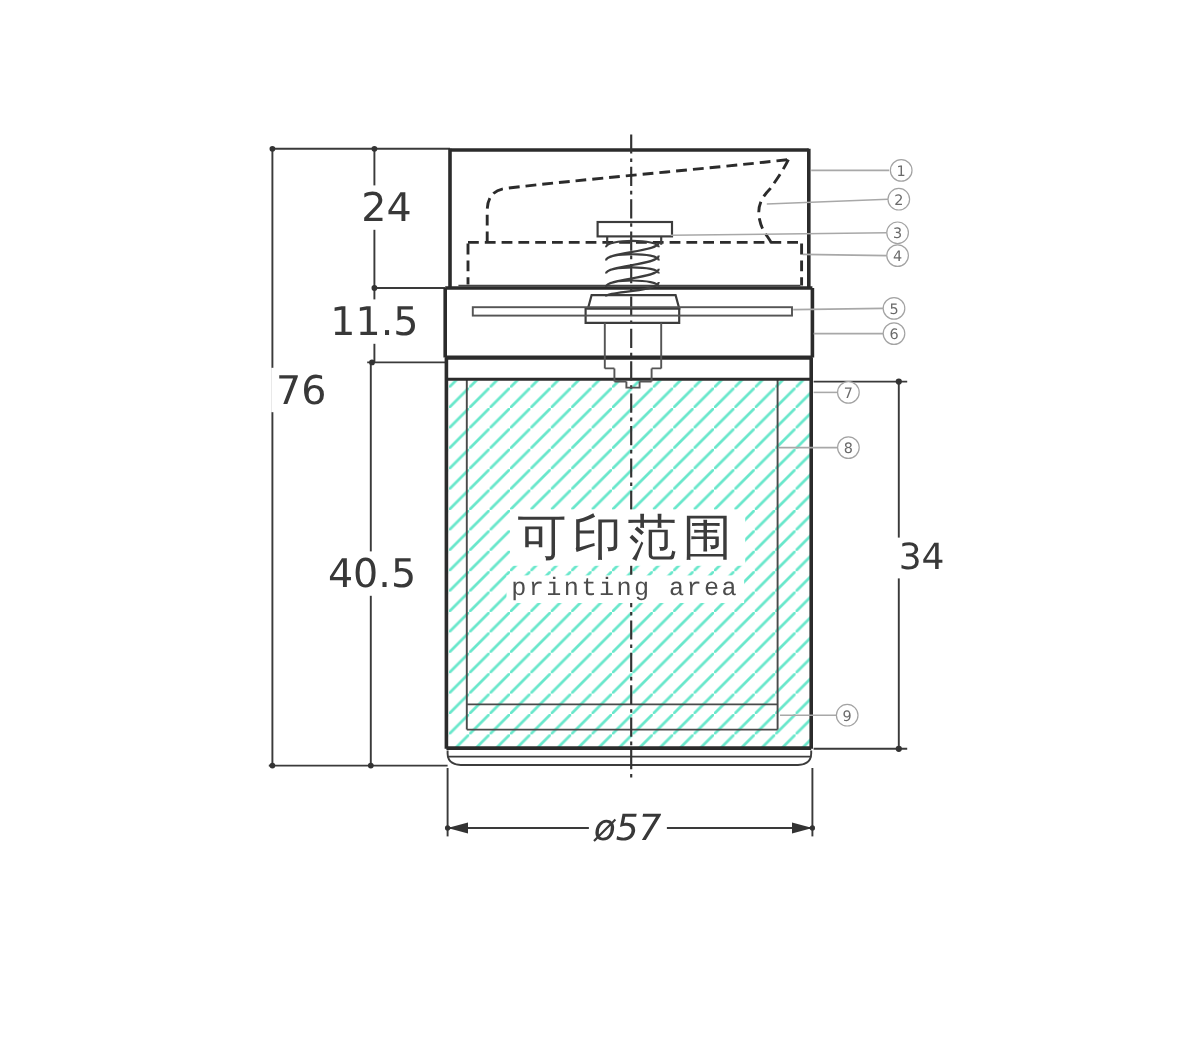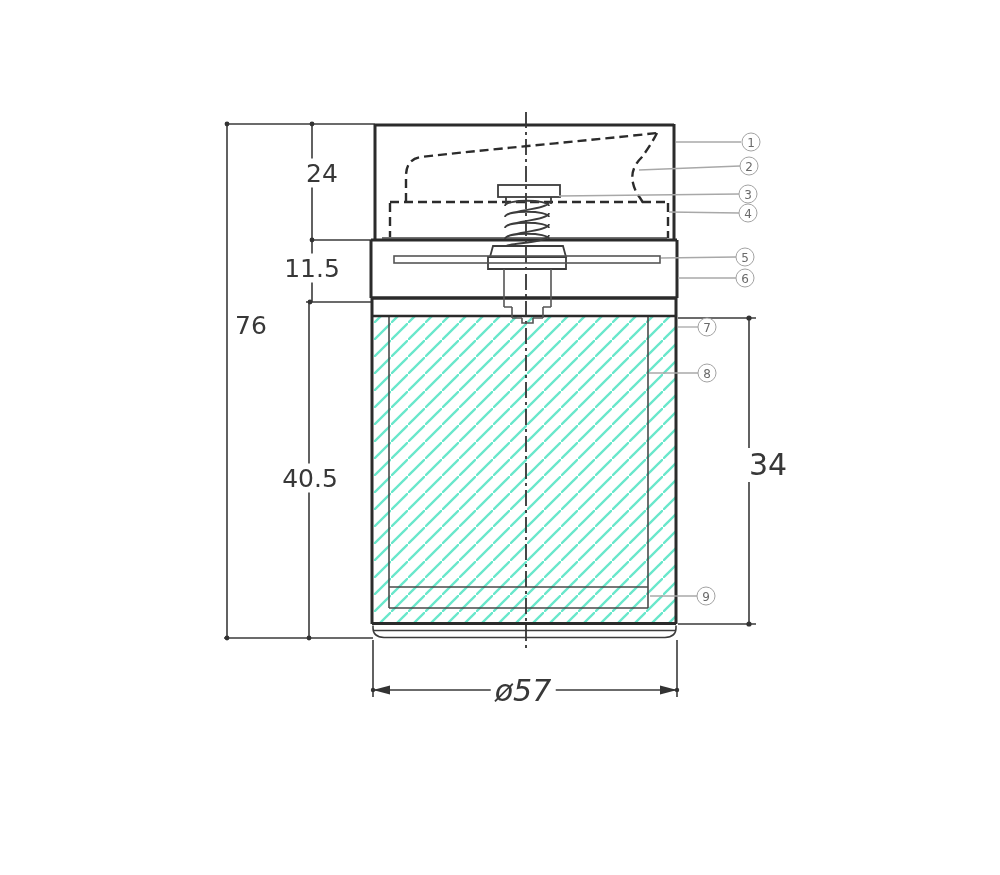--- a/index.html
+++ b/index.html
@@ -10,21 +10,21 @@
     background:#ffffff;
     font-family:"DejaVu Sans","Liberation Sans",sans-serif;
     overflow:hidden;
   }
   svg.linework{position:absolute;left:0;top:0;}
   .dim-label{
     position:absolute;
     transform:translate(-50%,-50%);
     background:#ffffff;
     color:var(--color-text,#383838);
-    font-size:25px;
+    font-size:33px;
     line-height:1;
     padding:2px 4px;
     white-space:nowrap;
   }
   .dim-label.small{font-size:30px;}
   .callout{
     position:absolute;
     transform:translate(-50%,-50%);
     width:19px;height:19px;
     border:1.5px solid var(--color-callout_stroke,#a3a3a3);
@@ -177,20 +177,22 @@
     </g>
   </svg>
 
   <div class="dim-label" style="left:322px;top:173px;">24</div>
   <div class="dim-label" style="left:312px;top:268px;">11.5</div>
   <div class="dim-label" style="left:228px;top:325px;margin-left:23px;">76</div>
   <div class="dim-label" style="left:310px;top:438px;margin-top:40px;">40.5</div>
   <div class="dim-label small" style="left:768px;top:465px;">34</div>
   <div class="dim-label small" style="left:523px;top:691px;font-style:italic;">ø57</div>
 
+  <div class="print-title" style="left:523px;top:448px;">可印范围</div>
+  <div class="print-sub" style="left:521px;top:491px;">printing area</div>
 
   <div class="callout" style="left:751px;top:142px;">1</div>
   <div class="callout" style="left:749px;top:166px;">2</div>
   <div class="callout" style="left:748px;top:194px;">3</div>
   <div class="callout" style="left:748px;top:213px;">4</div>
   <div class="callout" style="left:745px;top:257px;">5</div>
   <div class="callout" style="left:745px;top:278px;">6</div>
   <div class="callout" style="left:707px;top:327px;">7</div>
   <div class="callout" style="left:707px;top:373px;">8</div>
   <div class="callout" style="left:706px;top:596px;">9</div>

